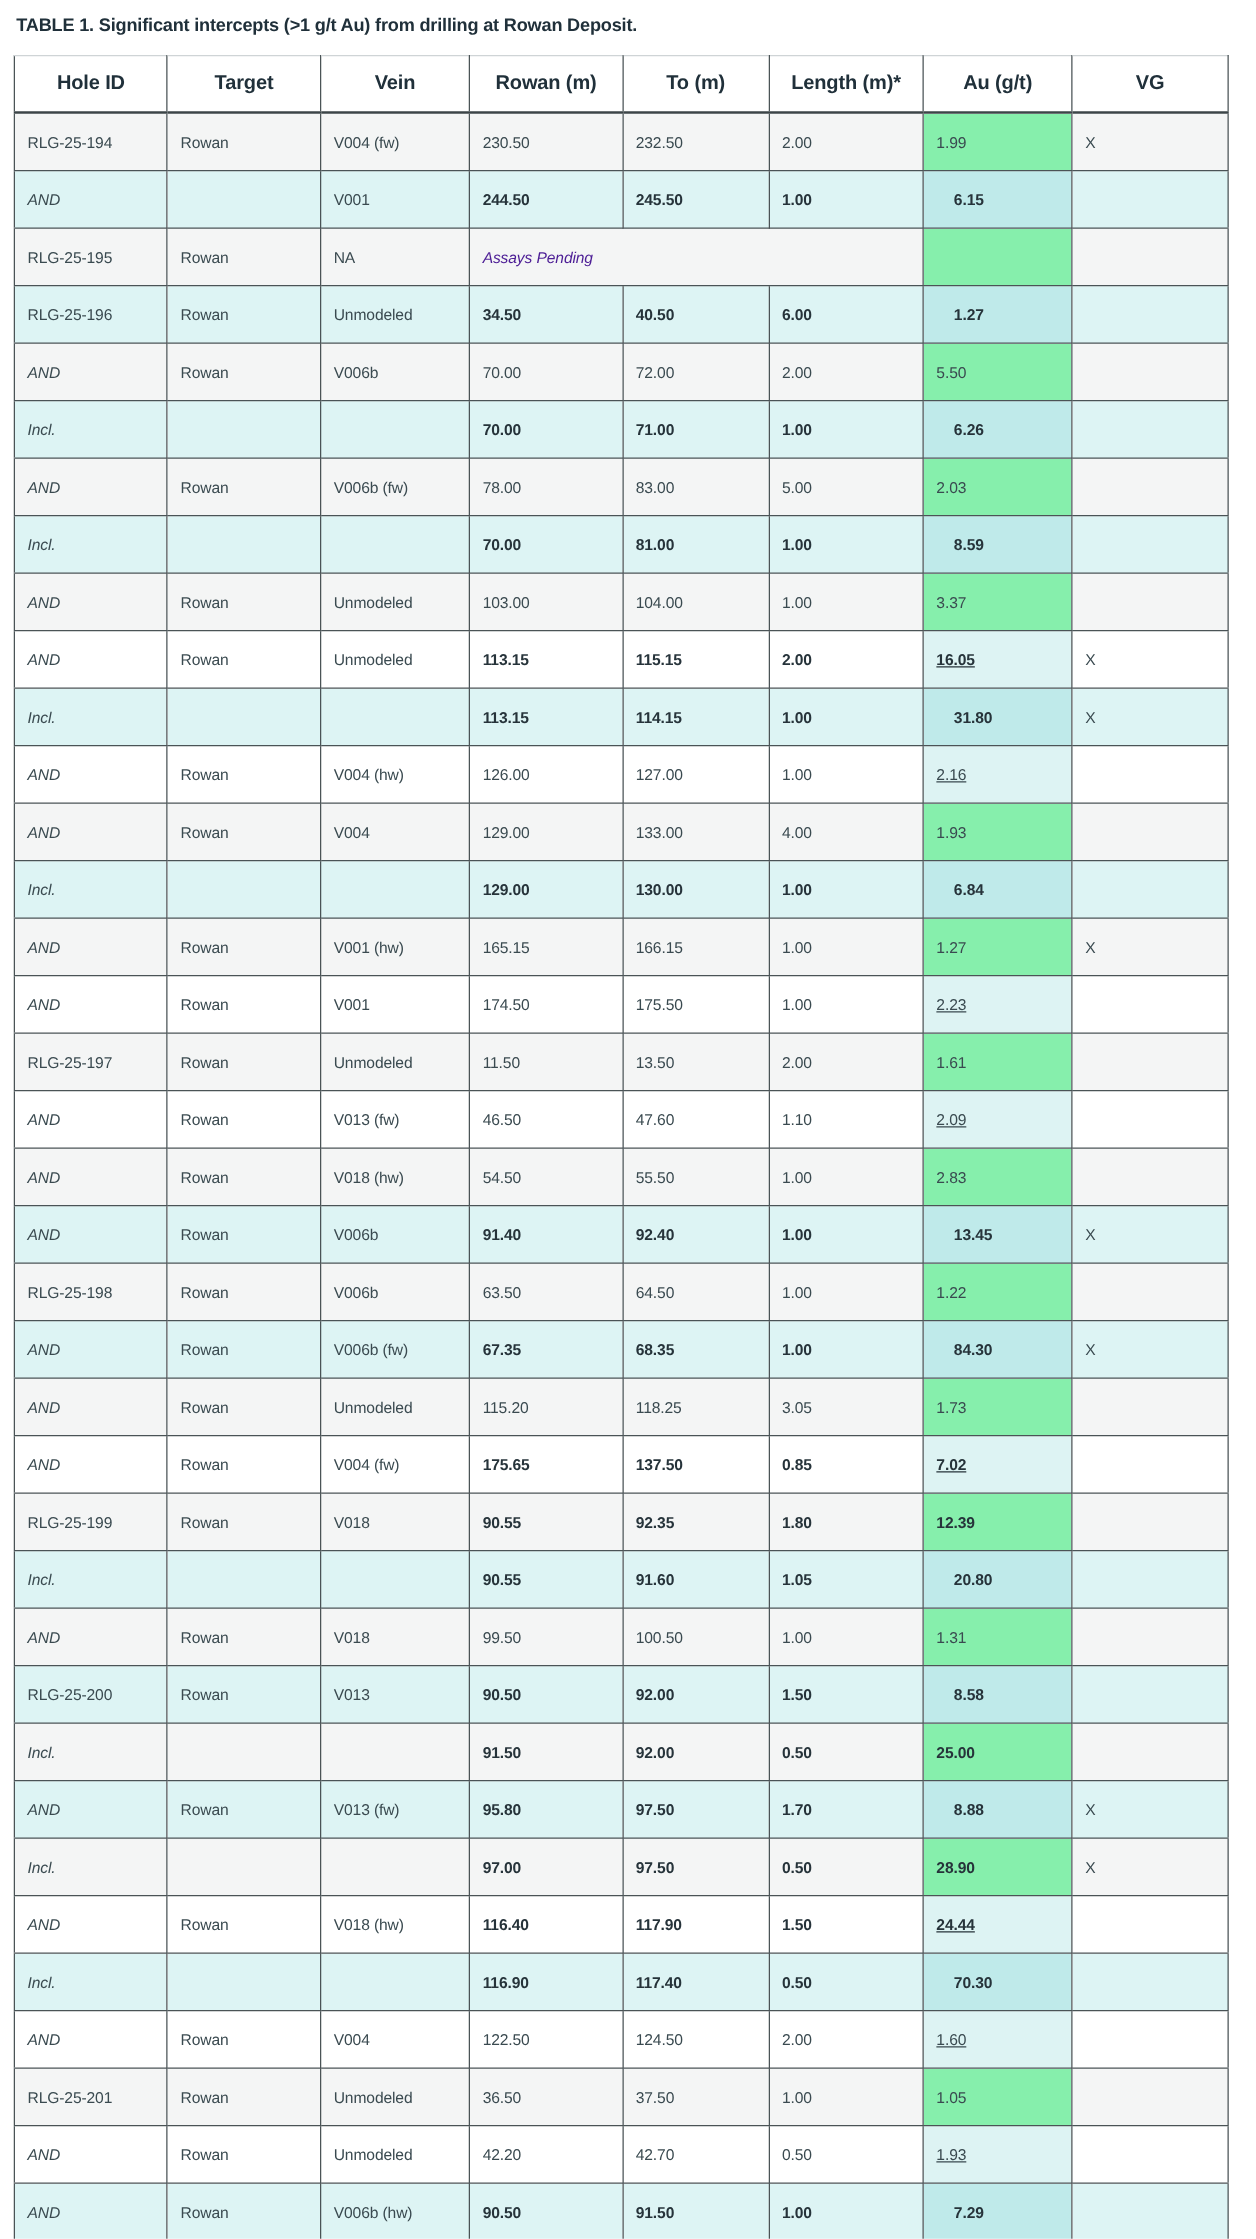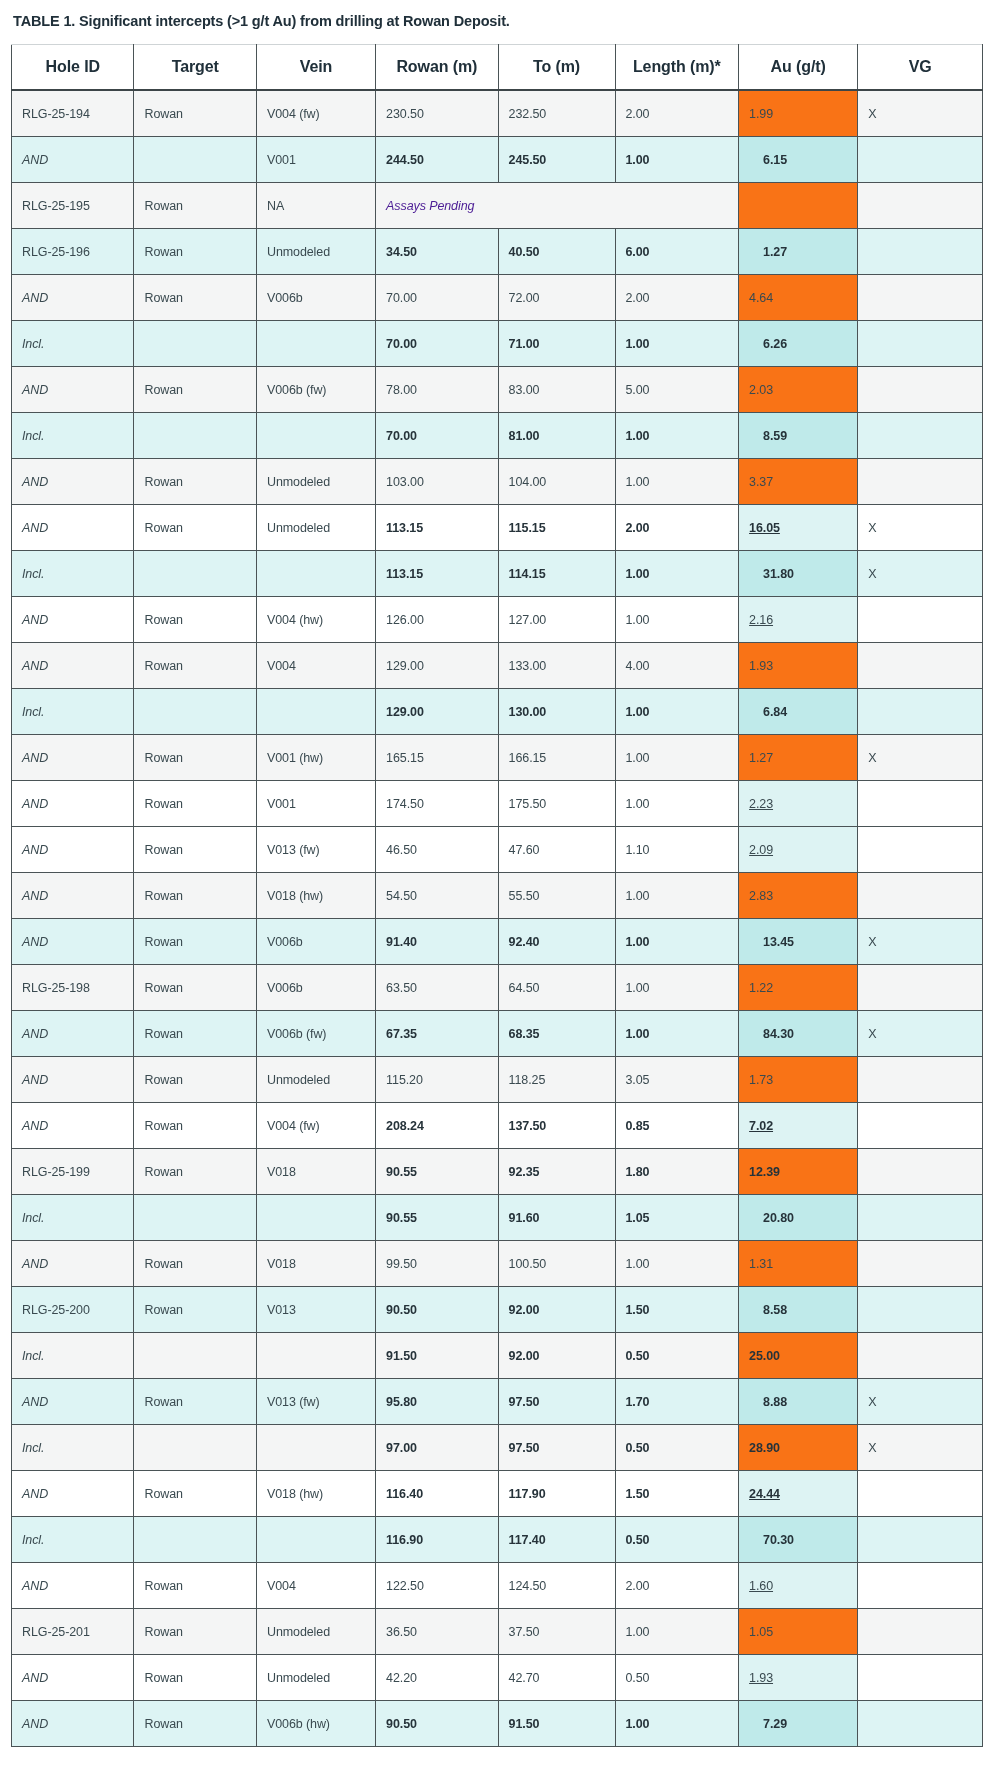--- a/index.html
+++ b/index.html
@@ -81,21 +81,21 @@
   }
   tbody td:last-child { border-right: none; }
   tbody tr:last-child td { border-bottom: none; }
 
   
   tr.bg-gray  > td { background: #f4f5f5; }
   tr.bg-white > td { background: #ffffff; }
   tr.bg-cyan  > td { background: #ddf4f4; }
 
   
-  tr.bg-gray  > td.au { background: #f97316; margin-left: 40px; }
+  tr.bg-gray  > td.au { background: #86efac; margin-left: 40px; }
   tr.bg-white > td.au { background: #ddf3f3; text-decoration: underline; }
   tr.bg-cyan  > td.au { background: #bfeaea; padding-left: 24px; }
 
   
   td.cont { font-style: italic; }
 
   
   td.b { font-weight: bold; color: #26333a; }
 
   td.pending {
@@ -172,21 +172,21 @@
           <td class="au b">1.27</td>
           <td></td>
         </tr>
         <tr class="bg-gray">
           <td class="cont">AND</td>
           <td>Rowan</td>
           <td>V006b</td>
           <td>70.00</td>
           <td>72.00</td>
           <td>2.00</td>
-          <td class="au">4.64</td>
+          <td class="au">5.50</td>
           <td></td>
         </tr>
         <tr class="bg-cyan">
           <td class="cont">Incl.</td>
           <td></td>
           <td></td>
           <td class="b">70.00</td>
           <td class="b">71.00</td>
           <td class="b">1.00</td>
           <td class="au b">6.26</td>
@@ -285,20 +285,30 @@
         <tr class="bg-white">
           <td class="cont">AND</td>
           <td>Rowan</td>
           <td>V001</td>
           <td>174.50</td>
           <td>175.50</td>
           <td>1.00</td>
           <td class="au">2.23</td>
           <td></td>
         </tr>
+        <tr class="bg-gray">
+          <td>RLG-25-197</td>
+          <td>Rowan</td>
+          <td>Unmodeled</td>
+          <td>11.50</td>
+          <td>13.50</td>
+          <td>2.00</td>
+          <td class="au">1.61</td>
+          <td></td>
+        </tr>
         <tr class="bg-white">
           <td class="cont">AND</td>
           <td>Rowan</td>
           <td>V013 (fw)</td>
           <td>46.50</td>
           <td>47.60</td>
           <td>1.10</td>
           <td class="au">2.09</td>
           <td></td>
         </tr>
@@ -349,21 +359,21 @@
           <td>115.20</td>
           <td>118.25</td>
           <td>3.05</td>
           <td class="au">1.73</td>
           <td></td>
         </tr>
         <tr class="bg-white">
           <td class="cont">AND</td>
           <td>Rowan</td>
           <td>V004 (fw)</td>
-          <td class="b">208.24</td>
+          <td class="b">175.65</td>
           <td class="b">137.50</td>
           <td class="b">0.85</td>
           <td class="au b">7.02</td>
           <td></td>
         </tr>
         <tr class="bg-gray">
           <td>RLG-25-199</td>
           <td>Rowan</td>
           <td>V018</td>
           <td class="b">90.55</td>

